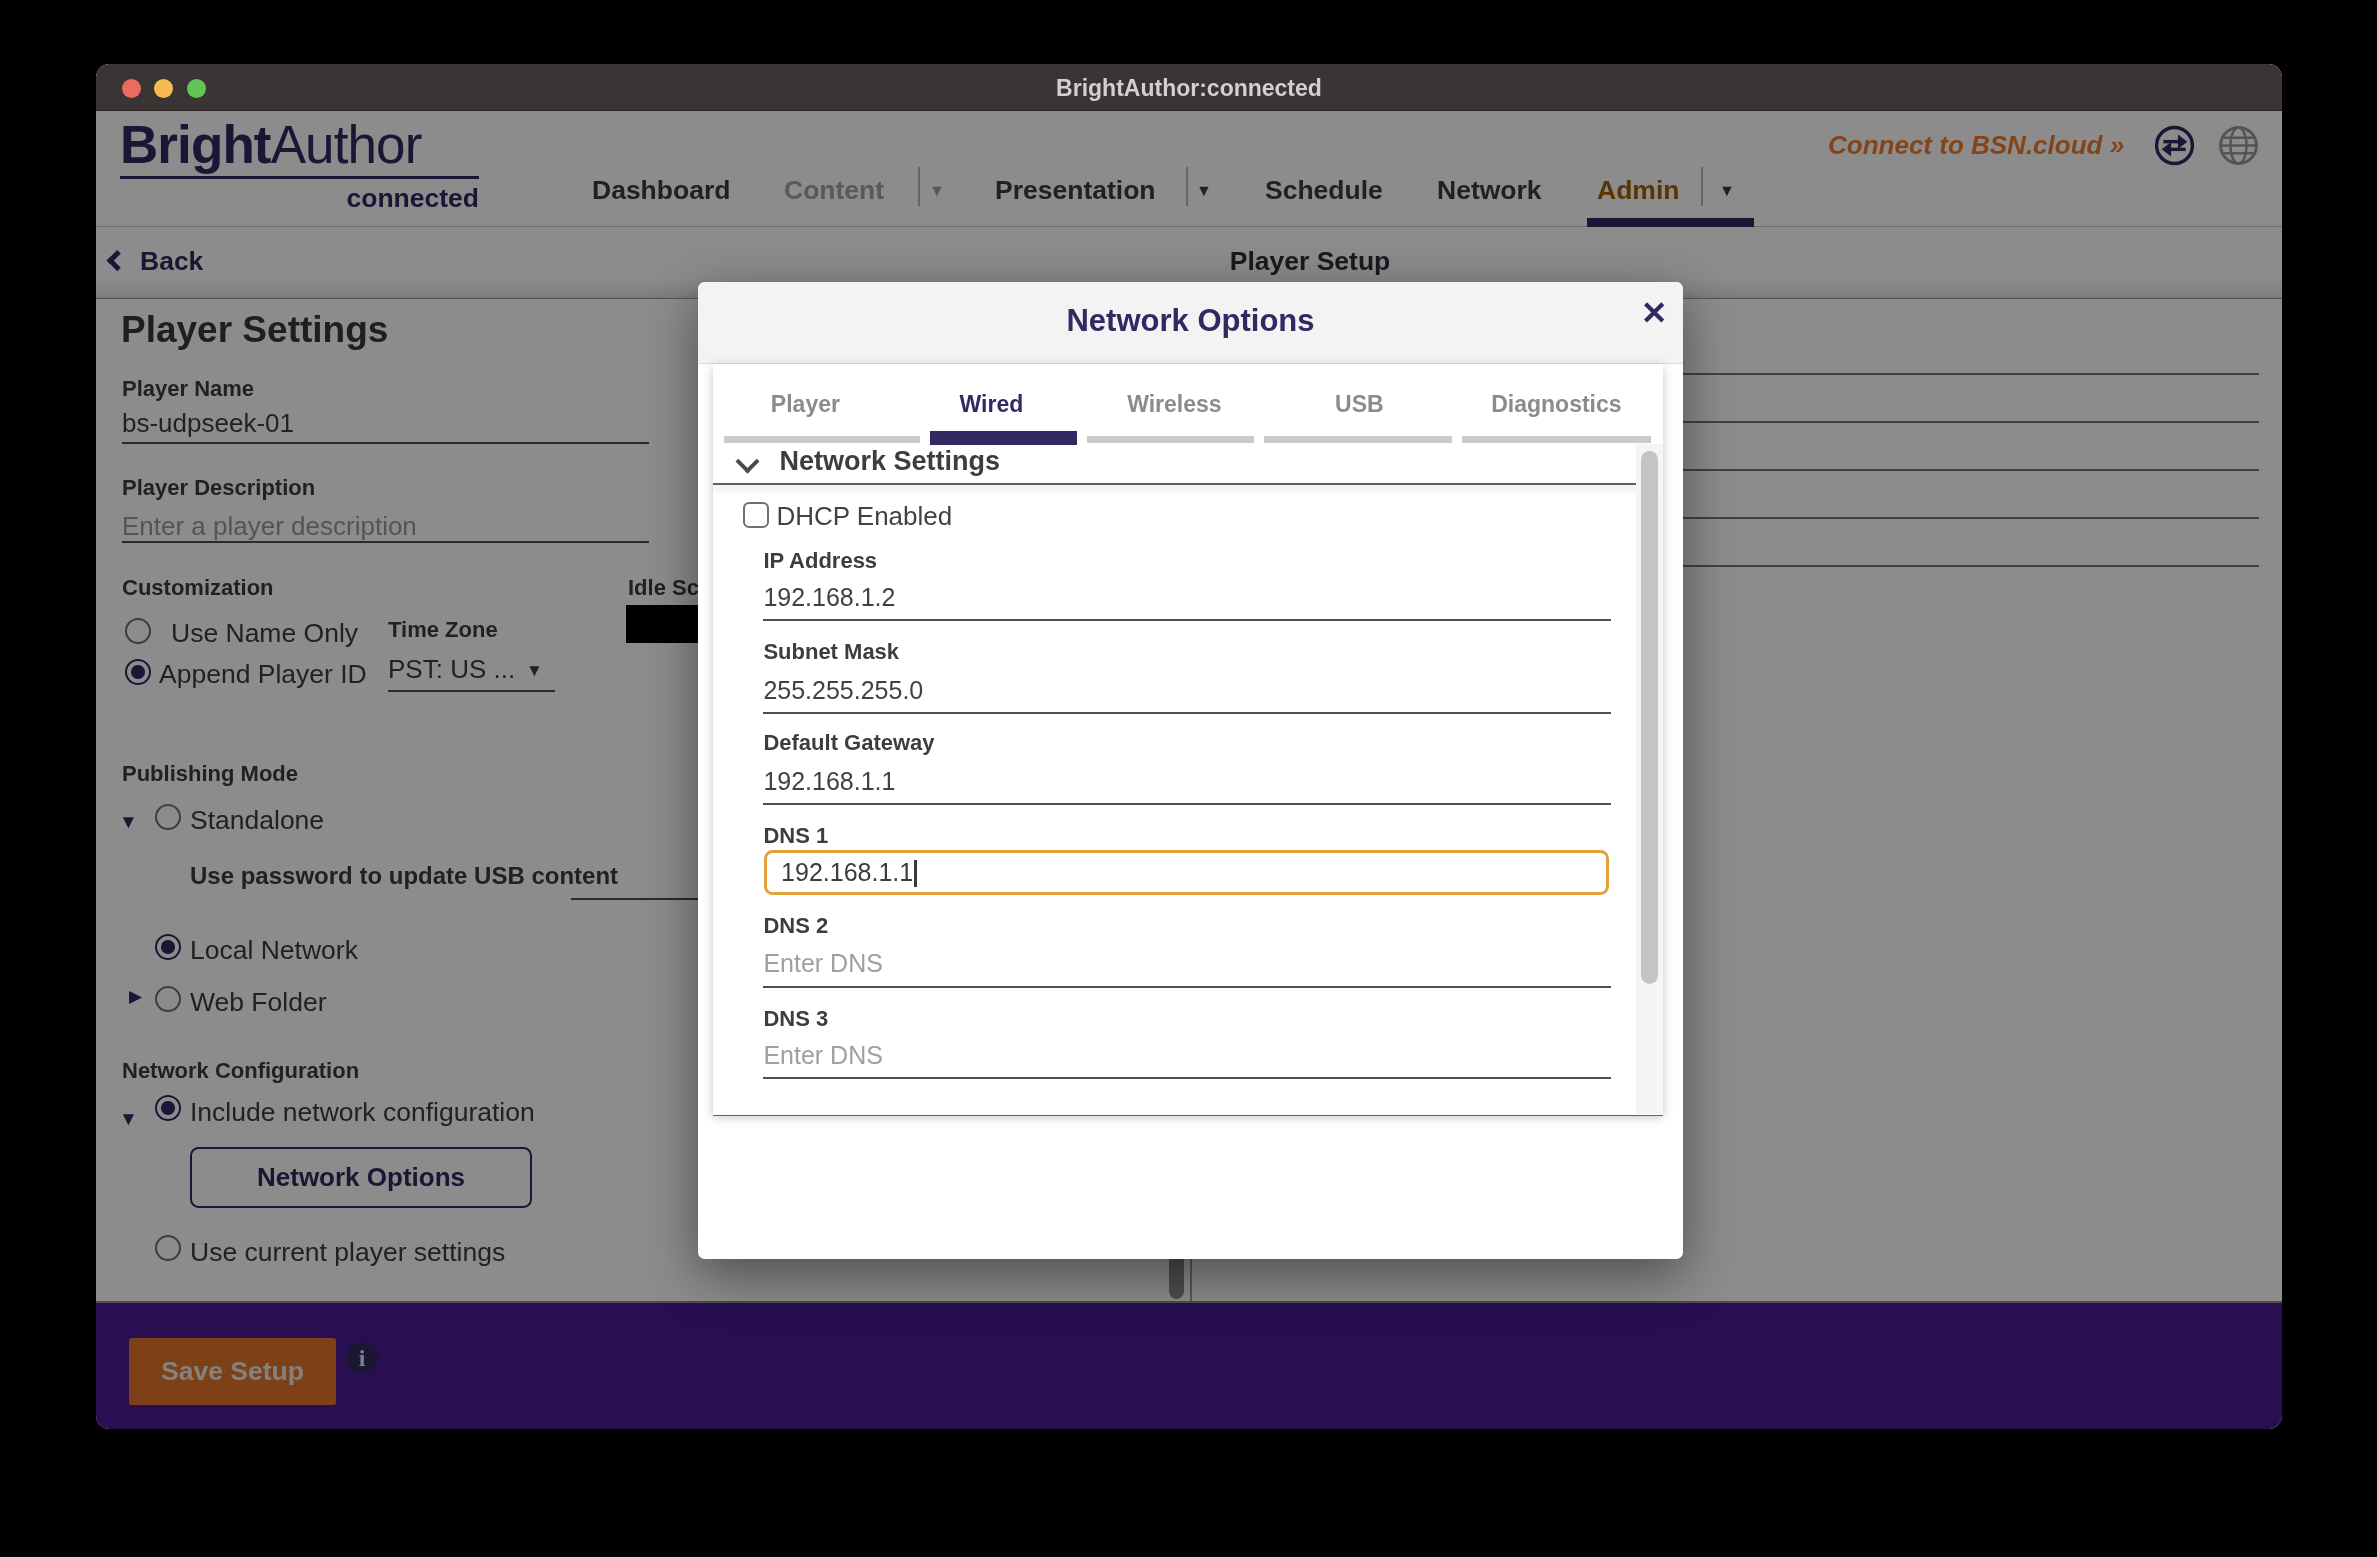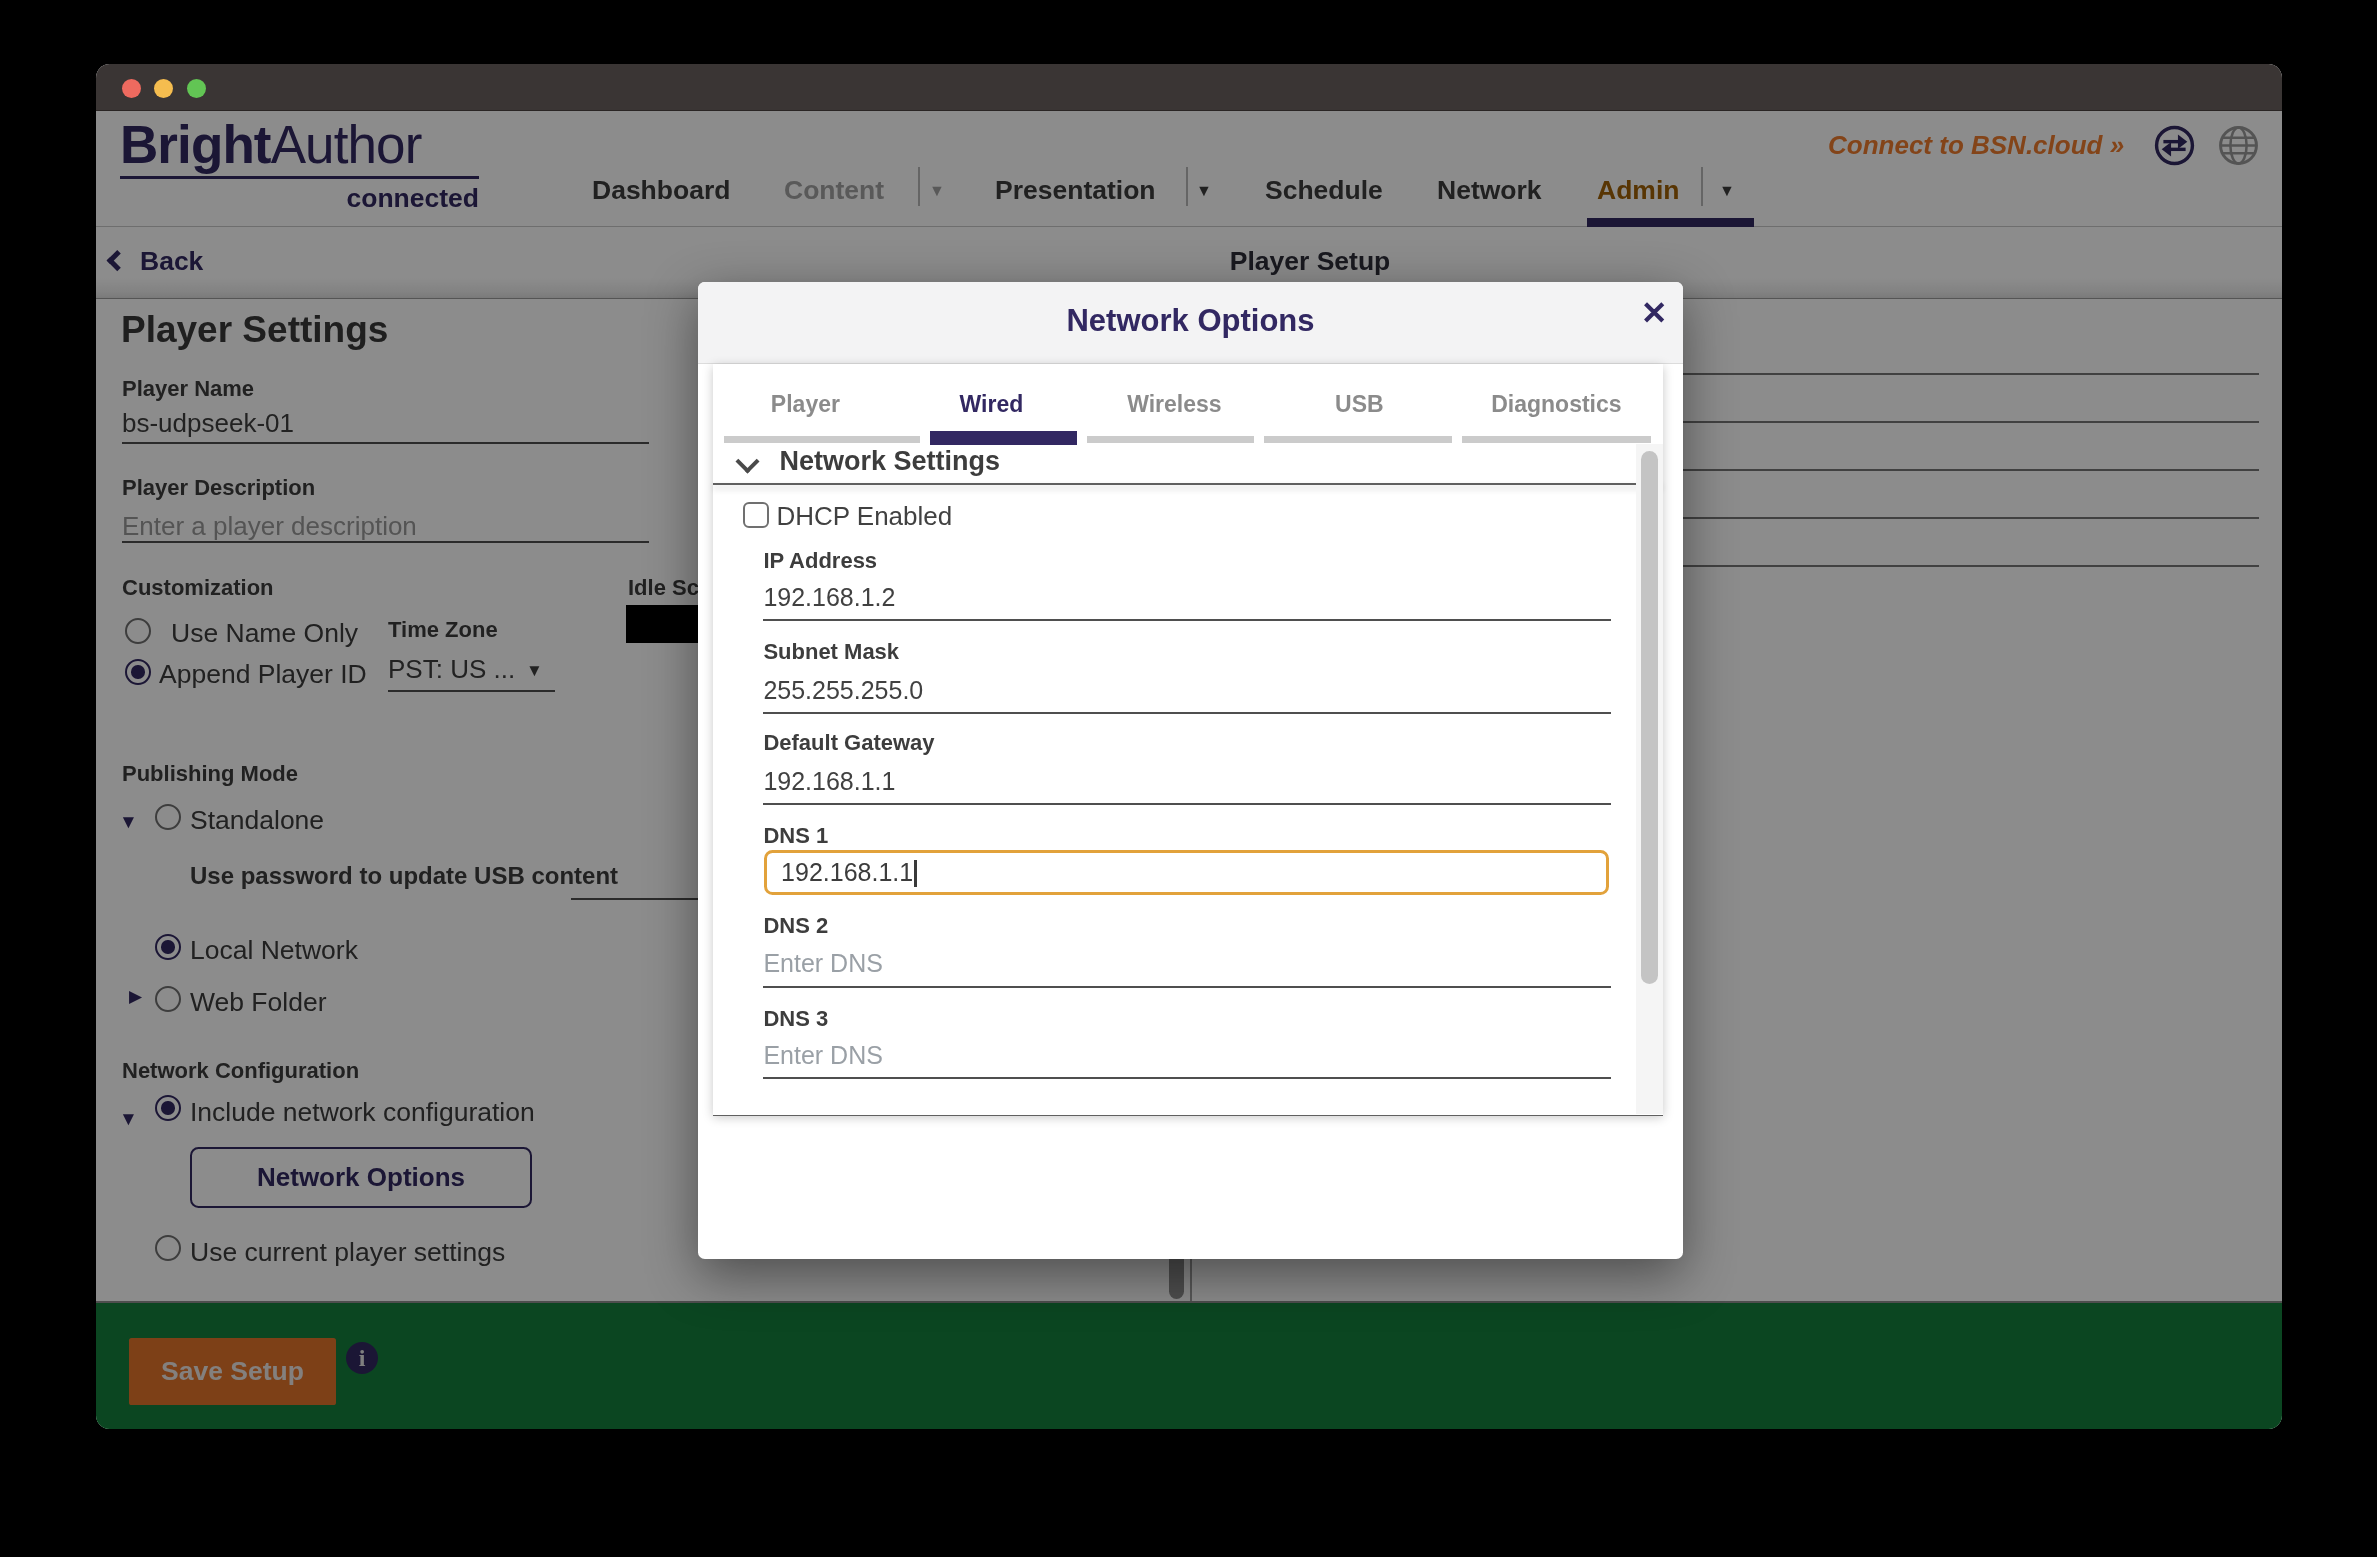--- a/index.html
+++ b/index.html
@@ -40,21 +40,21 @@
   .uline{height:1.7px;background:#4f4f4f;}
   .radio{width:26px;height:26px;border:2.6px solid #6f6f6f;border-radius:50%;background:transparent;}
   .radio.sel{border-color:#322862;}
   .radio.sel::after{content:'';position:absolute;left:4.3px;top:4.3px;right:4.3px;bottom:4.3px;background:#322862;border-radius:50%;}
   .rlbl{font-size:26.5px;color:#3c3c3c;white-space:nowrap;}
   .tri{font-size:19px;color:#322862;line-height:19px;}
   .selarr{font-size:17px;color:#3f3f3f;}
   .outbtn{border:2.6px solid #322862;border-radius:8.5px;background:transparent;color:#322862;font-size:26px;font-weight:bold;text-align:center;}
   .rowline{position:absolute;left:1111px;width:1052px;height:1.7px;background:#777;}
   
-  .footer{position:absolute;left:0;top:1237px;width:100%;height:128px;background:#15803d;border-top:2.6px solid #8f8f8f;}
+  .footer{position:absolute;left:0;top:1237px;width:100%;height:128px;background:#4c1d95;border-top:2.6px solid #8f8f8f;}
   .savebtn{position:absolute;left:33px;top:35px;width:207px;height:67px;background:#e4752b;border:none;border-radius:2.6px;color:#efe9e6;font-size:26.5px;font-weight:bold;}
   .infoic{position:absolute;left:250px;top:39px;width:32px;height:32px;border-radius:50%;background:#322862;color:#e8e8e8;text-align:center;font-family:"Liberation Serif",serif;font-weight:bold;font-size:24px;line-height:32px;}
   
   .dim{position:absolute;left:0;top:47px;width:100%;height:1318px;background:rgba(0,0,0,0.45);z-index:40;}
   
   .modal{position:absolute;left:602px;top:218px;width:985px;height:977px;background:#fff;border-radius:6.8px;box-shadow:0 15.4px 51px rgba(0,0,0,.45);z-index:50;}
   .mhead{position:absolute;left:0;top:0;width:100%;height:82px;background:#f3f3f4;border-radius:6.8px 6.8px 0 0;border-bottom:0.9px solid #dcdcdc;}
   .mtitle{position:absolute;left:0;top:20.5px;width:100%;text-align:center;font-size:31px;font-weight:bold;color:#322862;}
   .mclose{position:absolute;right:15.4px;top:15.4px;font-size:32px;font-weight:bold;color:#322862;line-height:32px;cursor:default;}
   .card{position:absolute;left:15.4px;top:82px;width:950px;height:752px;background:#fff;border-bottom:1.7px solid #606060;box-shadow:0 1.7px 10.2px rgba(0,0,0,.22);}
@@ -81,20 +81,21 @@
 </head>
 <body>
 
 <div class="screen">
   <div class="window">
 
     <div class="titlebar">
       <div class="tl" style="left:26px;background:#ee6a5f;"></div>
       <div class="tl" style="left:58px;background:#f5bd4f;"></div>
       <div class="tl" style="left:91px;background:#62c554;"></div>
+      <div class="titletext">BrightAuthor:connected</div>
     </div>
 
     <div class="header">
       <div class="logo-main"><span class="w1">Bright</span><span class="w2">Author</span></div>
       <div class="logo-rule"></div>
       <div class="logo-tag">connected</div>
 
       <div class="navitem" style="left:496px;">Dashboard</div>
       <div class="navitem disabled" style="left:688px;">Content</div>
       <div class="navsep" style="left:822px;"></div>

